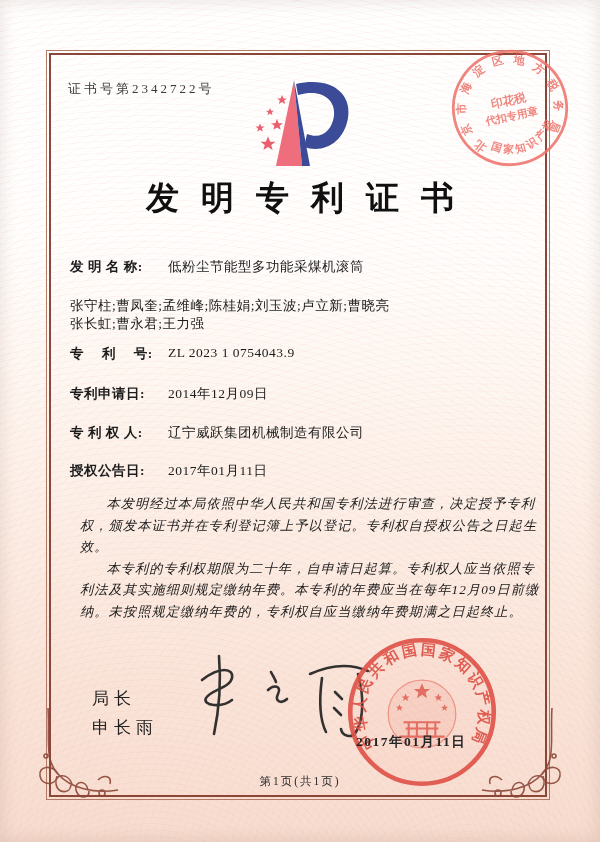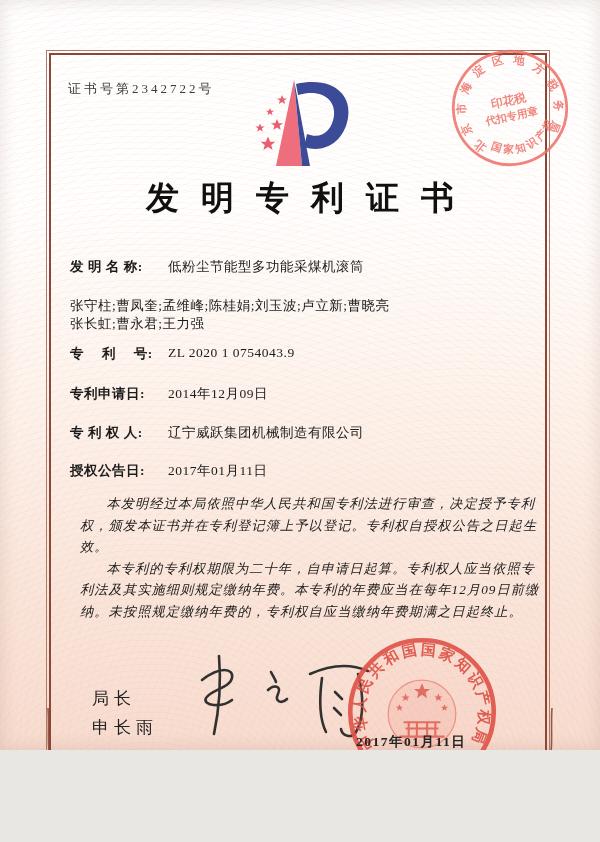--- a/index.html
+++ b/index.html
@@ -1,17 +1,17 @@
 <!DOCTYPE html>
 <html><head>
 <meta charset="utf-8">
 <style>
   html,body{margin:0;padding:0;background:#e9e7e3;}
   .page{
-    position:relative;width:600px;height:750px;margin:0 auto;overflow:hidden;
+    position:relative;width:600px;height:842px;margin:0 auto;overflow:hidden;
     font-family:"Liberation Serif","DejaVu Serif",serif;color:#1c1c1c;
     background:linear-gradient(180deg,#ffffff 0%,#fffefd 28%,#fdf3ec 52%,#fae5da 78%,#f7dccf 100%);
     box-shadow:inset 0 0 18px rgba(120,90,80,.18);
   }
   .texture{
     position:absolute;inset:0;pointer-events:none;
     background:
       repeating-radial-gradient(circle at 25% 115%, rgba(233,148,122,.07) 0 1px, transparent 1px 6px),
       repeating-radial-gradient(circle at 78% 108%, rgba(233,148,122,.06) 0 1px, transparent 1px 7px);
   }
@@ -112,21 +112,21 @@
     <span class="val">低粉尘节能型多功能采煤机滚筒</span>
   </div>
   <div class="field f2">
     <span class="val">
       <span style="display:block">张守柱;曹凤奎;孟维峰;陈桂娟;刘玉波;卢立新;曹晓亮</span>
       <span style="display:block">张长虹;曹永君;王力强</span>
     </span>
   </div>
   <div class="field f3">
     <span class="lbl">专　 利　 号:</span>
-    <span class="val">ZL 2020 1 0754043.9</span>
+    <span class="val">ZL 2023 1 0754043.9</span>
   </div>
   <div class="field f4">
     <span class="lbl">专利申请日:</span>
     <span class="val">2014年12月09日</span>
   </div>
   <div class="field f5">
     <span class="lbl">专 利 权 人:</span>
     <span class="val">辽宁威跃集团机械制造有限公司</span>
   </div>
   <div class="field f6">

